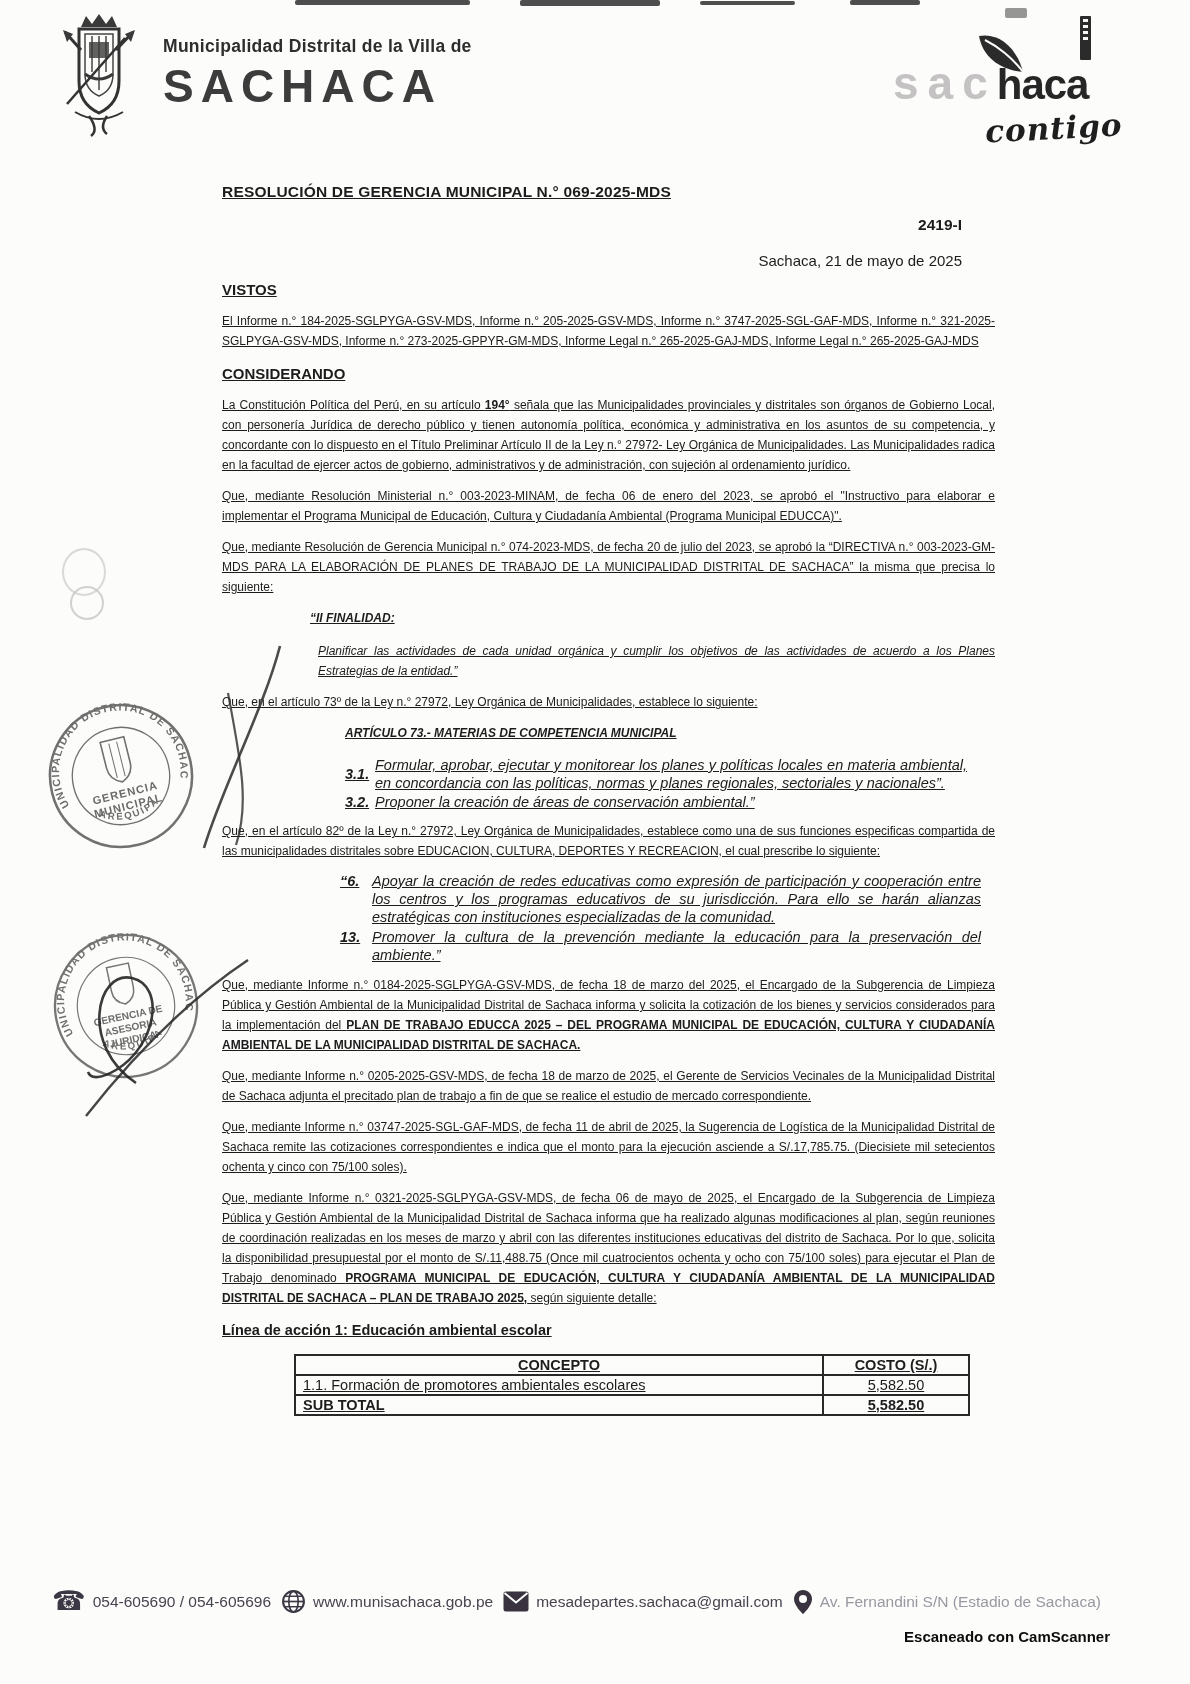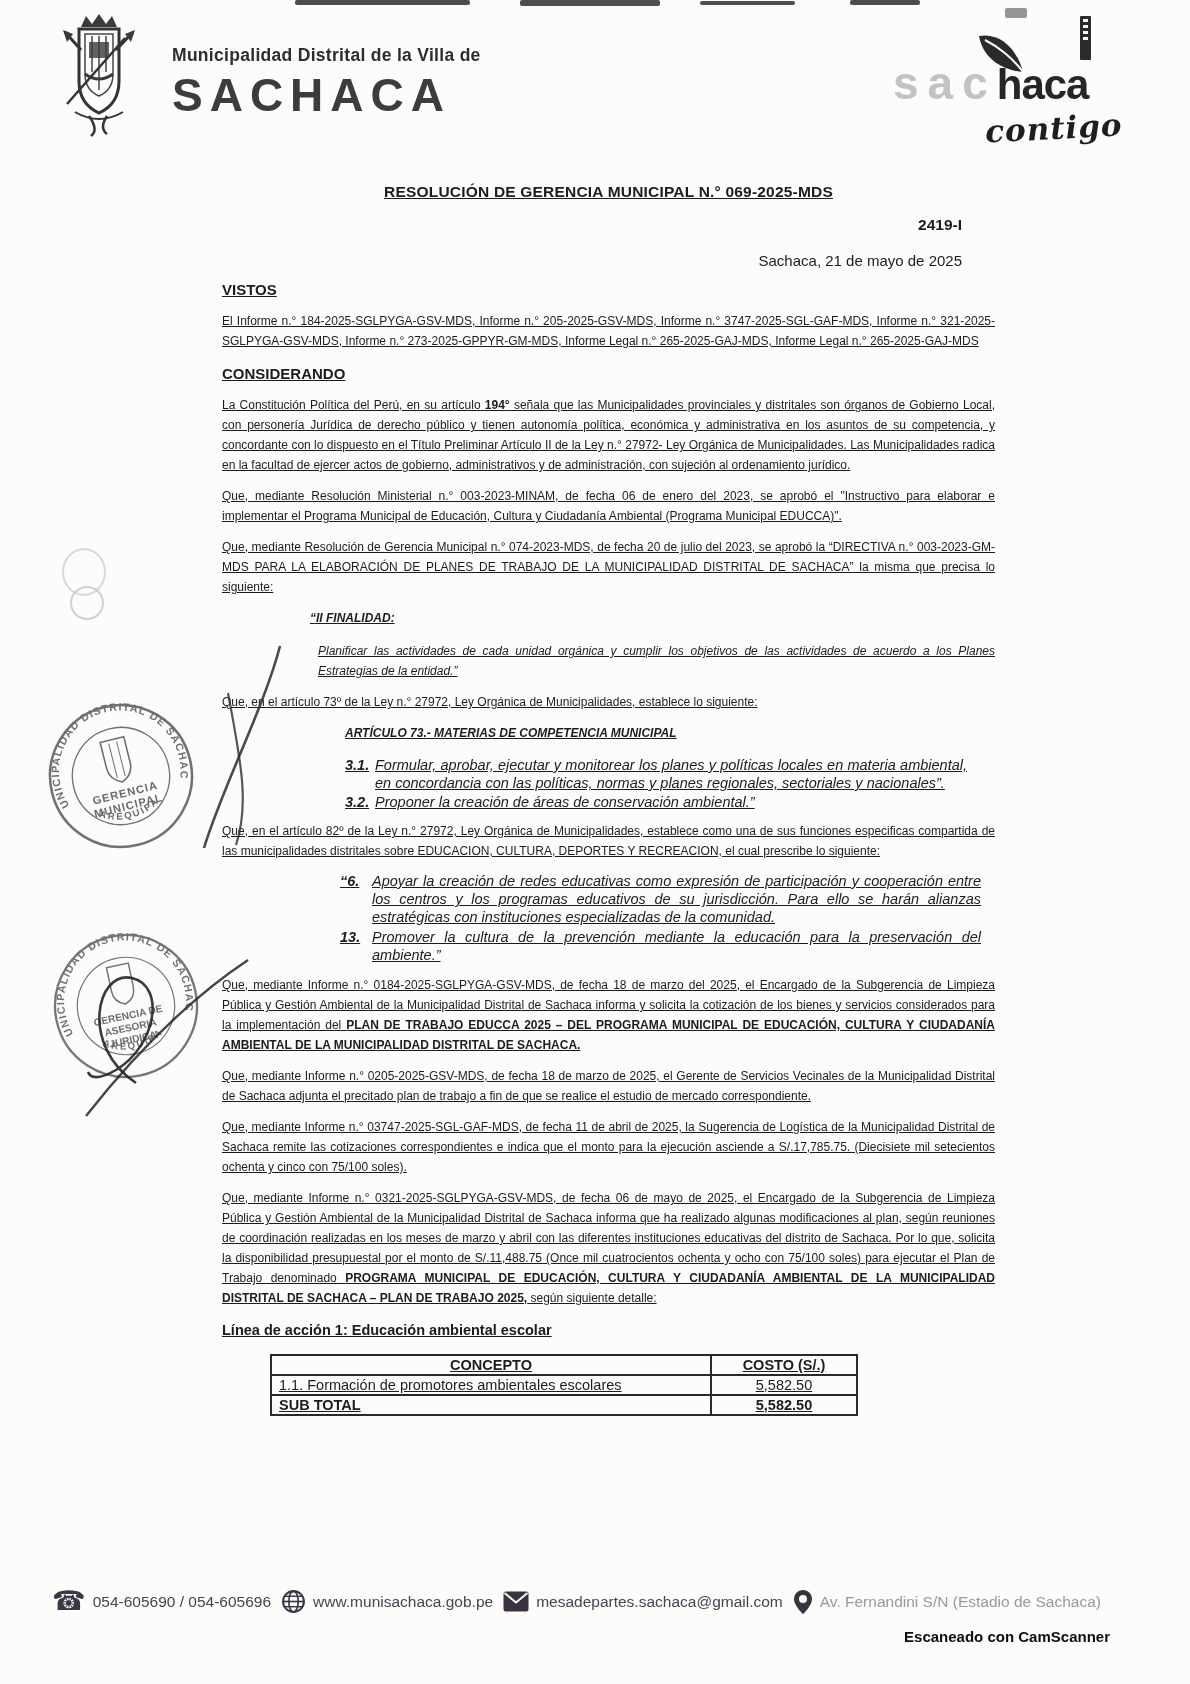--- a/index.html
+++ b/index.html
@@ -5,60 +5,60 @@
   html,body{margin:0;padding:0;background:#ffffff;}
   .page{position:relative;width:1190px;height:1684px;background:#fcfcfb;
         font-family:"Liberation Sans",sans-serif;color:#1c1c1c;overflow:hidden;}
 
   
   .artifact{position:absolute;background:#2f2f2f;border-radius:2px;opacity:.85;}
   .pencil-circle{position:absolute;border:2px solid #cfcfcf;border-radius:50%;opacity:.8;}
 
   
   .coat{position:absolute;left:55px;top:12px;}
-  .org{position:absolute;left:172px;top:36px;margin-top:9px;}
+  .org{position:absolute;left:163px;top:36px;}
   .org-line1{font-size:17.5px;font-weight:700;color:#2d2d2d;letter-spacing:.3px;}
   .org-name{font-size:46px;font-weight:800;color:#3c3c3c;letter-spacing:7px;margin-top:2px;}
 
   .slogan{position:absolute;left:893px;top:14px;width:220px;height:150px;}
   .slogan-word{position:absolute;left:0;top:42px;white-space:nowrap;}
   .ghost{font-size:46px;font-weight:700;color:#c4c2c2;letter-spacing:9px;}
   .darkword{font-size:42px;font-weight:800;color:#262626;letter-spacing:-1px;}
   .leaf{position:absolute;left:84px;top:14px;}
   .chimney{position:absolute;left:187px;top:2px;width:11px;height:44px;background:#2b2b2b;border-radius:1px;}
   .chimney i{display:block;width:5px;height:3px;background:#f7f7f7;margin:3px auto 0;}
   .script{position:absolute;left:92px;top:96px;font-family:"DejaVu Serif",serif;
           font-style:italic;font-weight:700;font-size:31px;color:#1e1e1e;transform:rotate(-3deg);letter-spacing:1px;}
 
   
-  .title{position:absolute;left:222px;top:183px;width:773px;text-align:center;
+  .title{position:absolute;left:222px;top:183px;width:773px;text-align:left;
          font-size:15.5px;font-weight:700;text-decoration:underline;letter-spacing:.2px;}
   .docnum{position:absolute;left:222px;top:216px;width:740px;text-align:right;font-size:15.5px;font-weight:700;}
   .dateline{position:absolute;left:222px;top:252px;width:740px;text-align:right;font-size:15px;}
 
   
   .flow{position:absolute;left:222px;top:281px;width:773px;text-decoration:underline;}
   .flow p{margin:0 0 11px;font-size:12px;line-height:20px;text-align:justify;}
   .hd{font-weight:700;font-size:15px;margin:0 0 13px;}
   .b{font-weight:700;}
   .q{font-style:italic;}
   .indent1{margin-left:88px !important;text-align:center;}
   .indent2{margin-left:96px !important;margin-right:30px;}
   .indent3{margin-left:123px !important;margin-right:20px;}
   .numitem{display:flex;margin:0 0 2px;margin-left:118px;font-size:14.5px;line-height:18px;}
   .numitem .num{flex:0 0 32px;font-weight:700;font-style:italic;}
   .numitem .txt{flex:1;font-style:italic;text-align:justify;margin-right:14px;}
-  .subitem{display:flex;margin:0 12px 1px;margin-left:123px;font-size:14.5px;line-height:18px;}
+  .subitem{display:flex;margin:0 12px 1px;margin-left:123px;font-size:14.5px;line-height:18px;align-items:center;}
   .subitem .num{flex:0 0 30px;font-weight:700;font-style:italic;}
   .subitem .txt{flex:1;font-style:italic;text-align:justify;margin-right:16px;}
   .gap{height:9px;}
 
   .linea{font-weight:700;font-size:14.5px;margin:14px 0 16px;}
 
-  table.doc-table{border-collapse:collapse;width:588px;margin-left:48px;}
+  table.doc-table{border-collapse:collapse;width:676px;margin-left:72px;}
   table.doc-table th,table.doc-table td{border:2px solid #292929;font-size:14.5px;padding:1px 7px;}
   table.doc-table th{font-weight:700;text-align:center;}
   td.costo{text-align:center;width:130px;}
   tr.total td{font-weight:700;}
 
   
   .stamp{position:absolute;opacity:.8;}
   .sig{position:absolute;}
 
   

